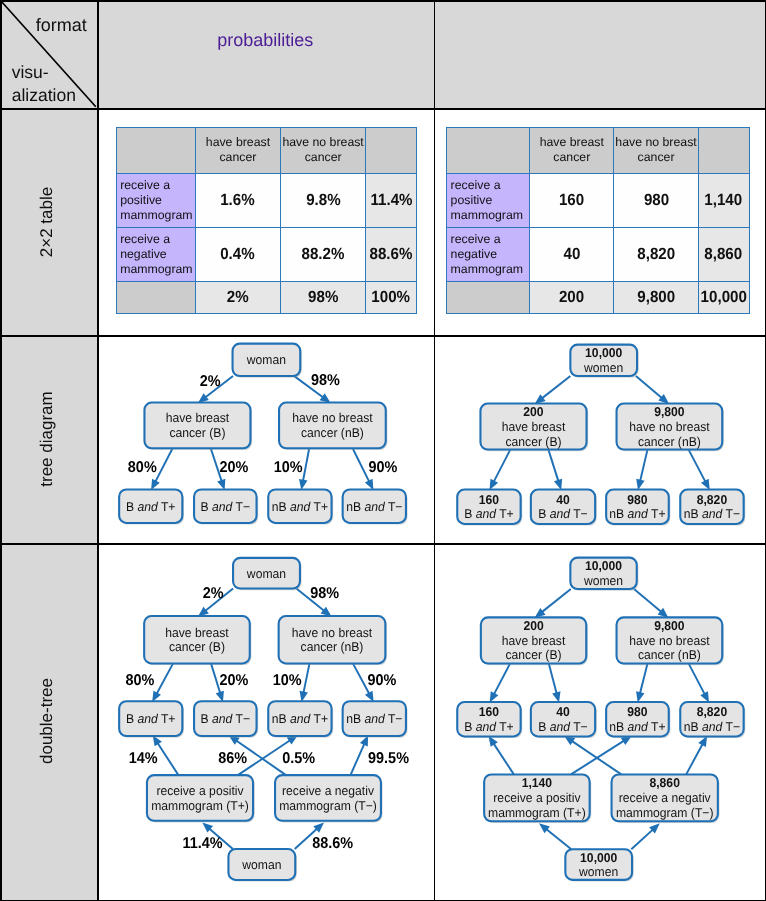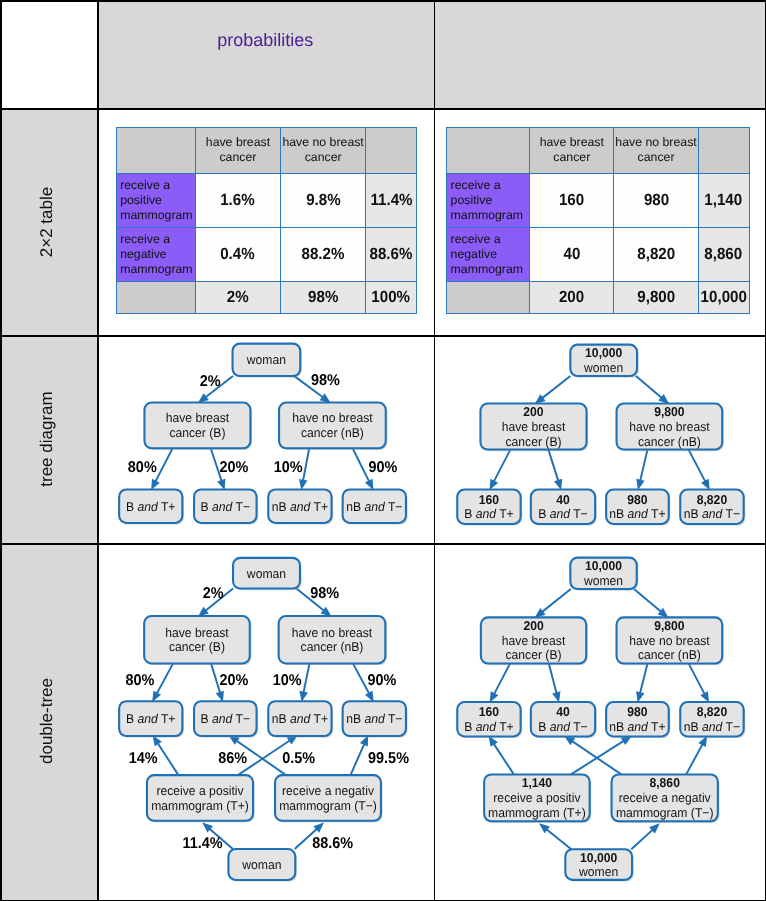--- a/index.html
+++ b/index.html
@@ -20,21 +20,21 @@
   .rowlab{position:absolute;background:#d8d8d8;}
   .rowlab > span{position:absolute;left:48.4%;top:50%;
                  transform:translate(-50%,-50%) rotate(-90deg);
                  white-space:nowrap;font-size:17px;color:#101010;}
 
   table.tbl{position:absolute;border-collapse:separate;border-spacing:0;table-layout:fixed;}
   table.tbl td{border-right:1.3px solid #2b78bd;border-bottom:1.3px solid #2b78bd;padding:0;
           text-align:center;vertical-align:middle;color:#101010;}
   table.tbl td.fc{border-left:1.3px solid #2b78bd;}
   table.tbl tr.fr td{border-top:1.3px solid #2b78bd;}
-  td.lbl{background:#8b5cf6;text-align:left !important;padding-left:3.2px !important;
+  td.lbl{background:#c4b5fd;text-align:left !important;padding-left:3.2px !important;
          font-size:12.3px;line-height:14.8px;}
   td.hd{background:#cccccc;font-size:12.3px;line-height:15.2px;}
   td.val{background:#fefefe;font-weight:bold;font-size:16.2px;}
   td.val span,td.tot span{display:inline-block;transform:scaleX(0.935);}
   td.tot{background:#e7e7e7;font-weight:bold;font-size:16.2px;}
   td.blank{background:#cccccc;}
 
   svg.diag{position:absolute;}
   svg.diag .nb{fill:#e4e4e4;stroke:#1f70b4;stroke-width:2.1;}
   svg.diag .nbsh{fill:#9aa0a4;stroke:none;opacity:.45;}
@@ -45,20 +45,30 @@
                    transform-origin:center;}
   svg.diag text.nt.bd{font-weight:bold;}
   svg.diag text.nt tspan.it{font-style:italic;}
   svg.diag text.el{font-family:"Liberation Sans",sans-serif;font-size:15.6px;font-weight:bold;
                    fill:#000;transform:scaleX(0.925);transform-box:fill-box;transform-origin:center;}
 </style>
 </head>
 <body>
 
 <div id="root">
+    <div class="cornercell" style="left: 0px; top: 0px; width: 97px; height: 108px;">
+      <svg width="97" height="108" style="position: absolute; left: 0px; top: 0px;">
+        <line x1="1" y1="1" x2="95.8" y2="106.8" stroke="#000" stroke-width="1.7"></line>
+      </svg>
+      <div class="cl-format" style="left: 35.8px; top: 15.6px; line-height: 18px;">format</div>
+      <div class="cl-visu" style="left: 11.7px; top: 60.8px;">
+        <div>visu-</div>
+        <div>alization</div>
+      </div>
+    </div>
     <div class="hdrcell" style="left: 97px; top: 0px; width: 336.5px; height: 108px;"></div>
     <div class="hdrtitle" style="left: 97px; top: 0px; width: 336.5px; height: 80px;">probabilities</div>
     <div class="hdrcell" style="left: 433.5px; top: 0px; width: 331px; height: 108px;"></div>
     <div class="rowlab" style="left: 0px; top: 108px; width: 97px; height: 227px;">
       <span>2×2 table</span>
     </div>
     <div class="rowlab" style="left: 0px; top: 335px; width: 97px; height: 208px;">
       <span>tree diagram</span>
     </div>
     <div class="rowlab" style="left: 0px; top: 543px; width: 97px; height: 356.5px;">

